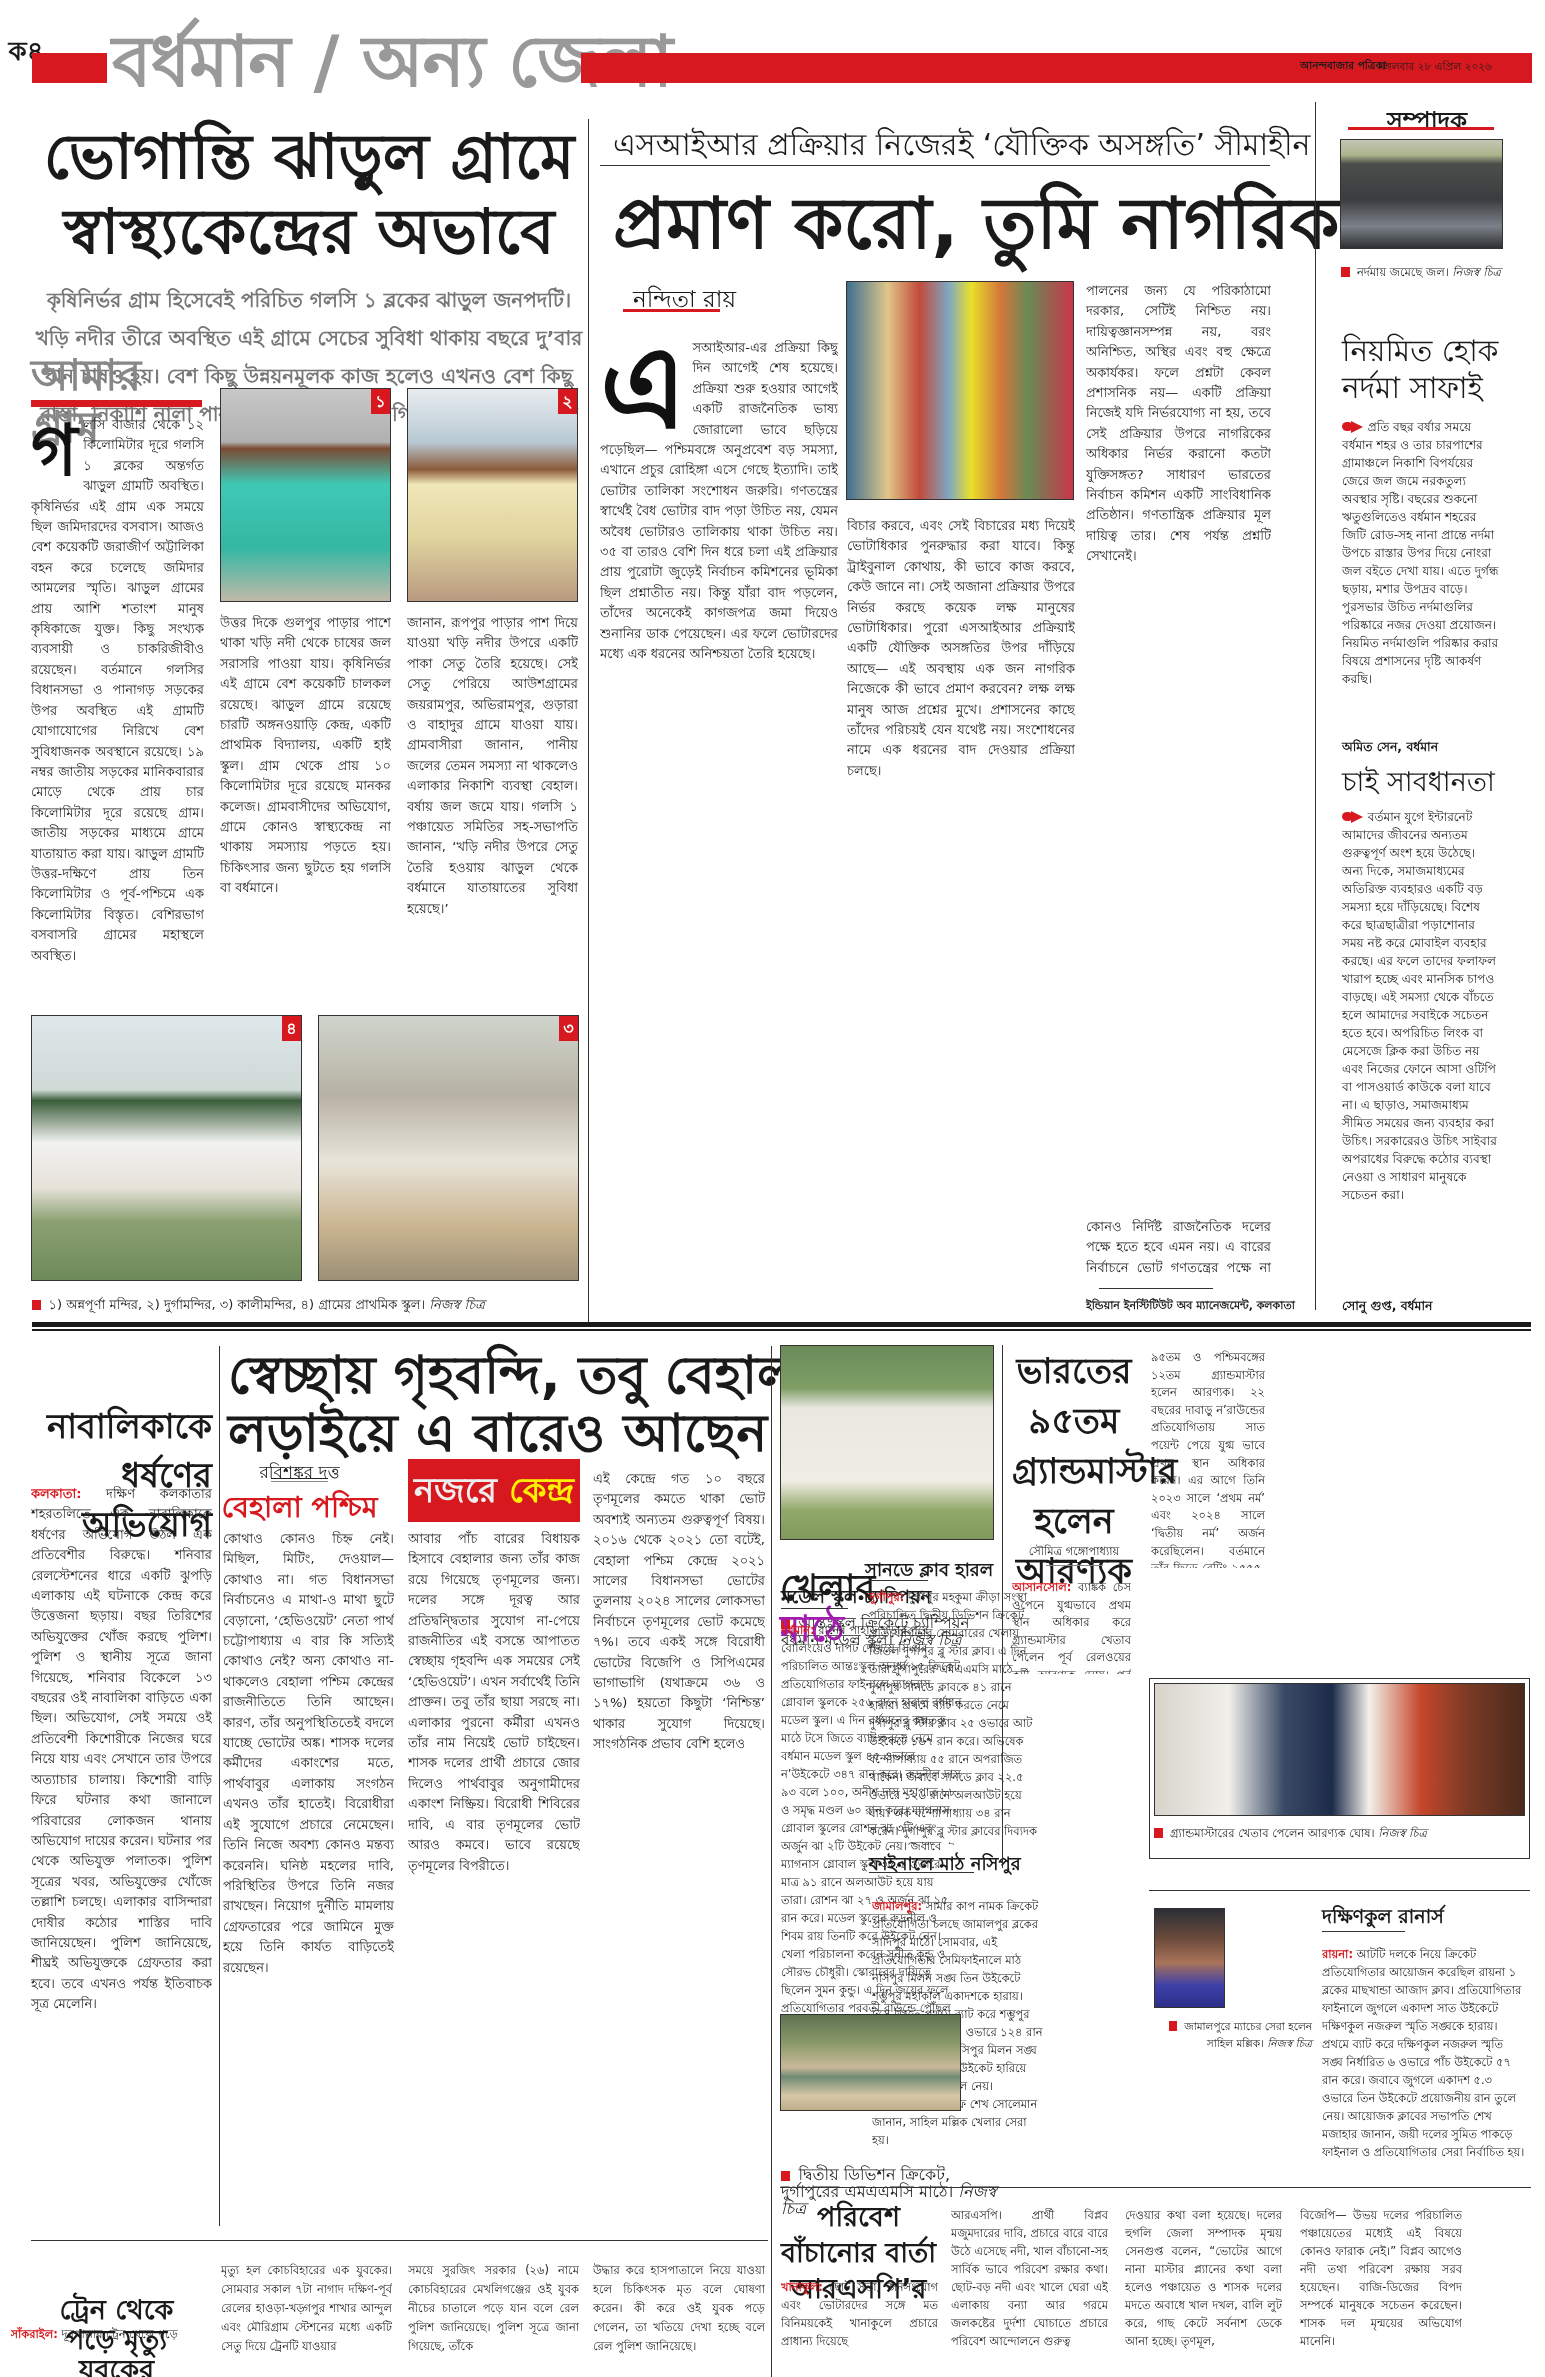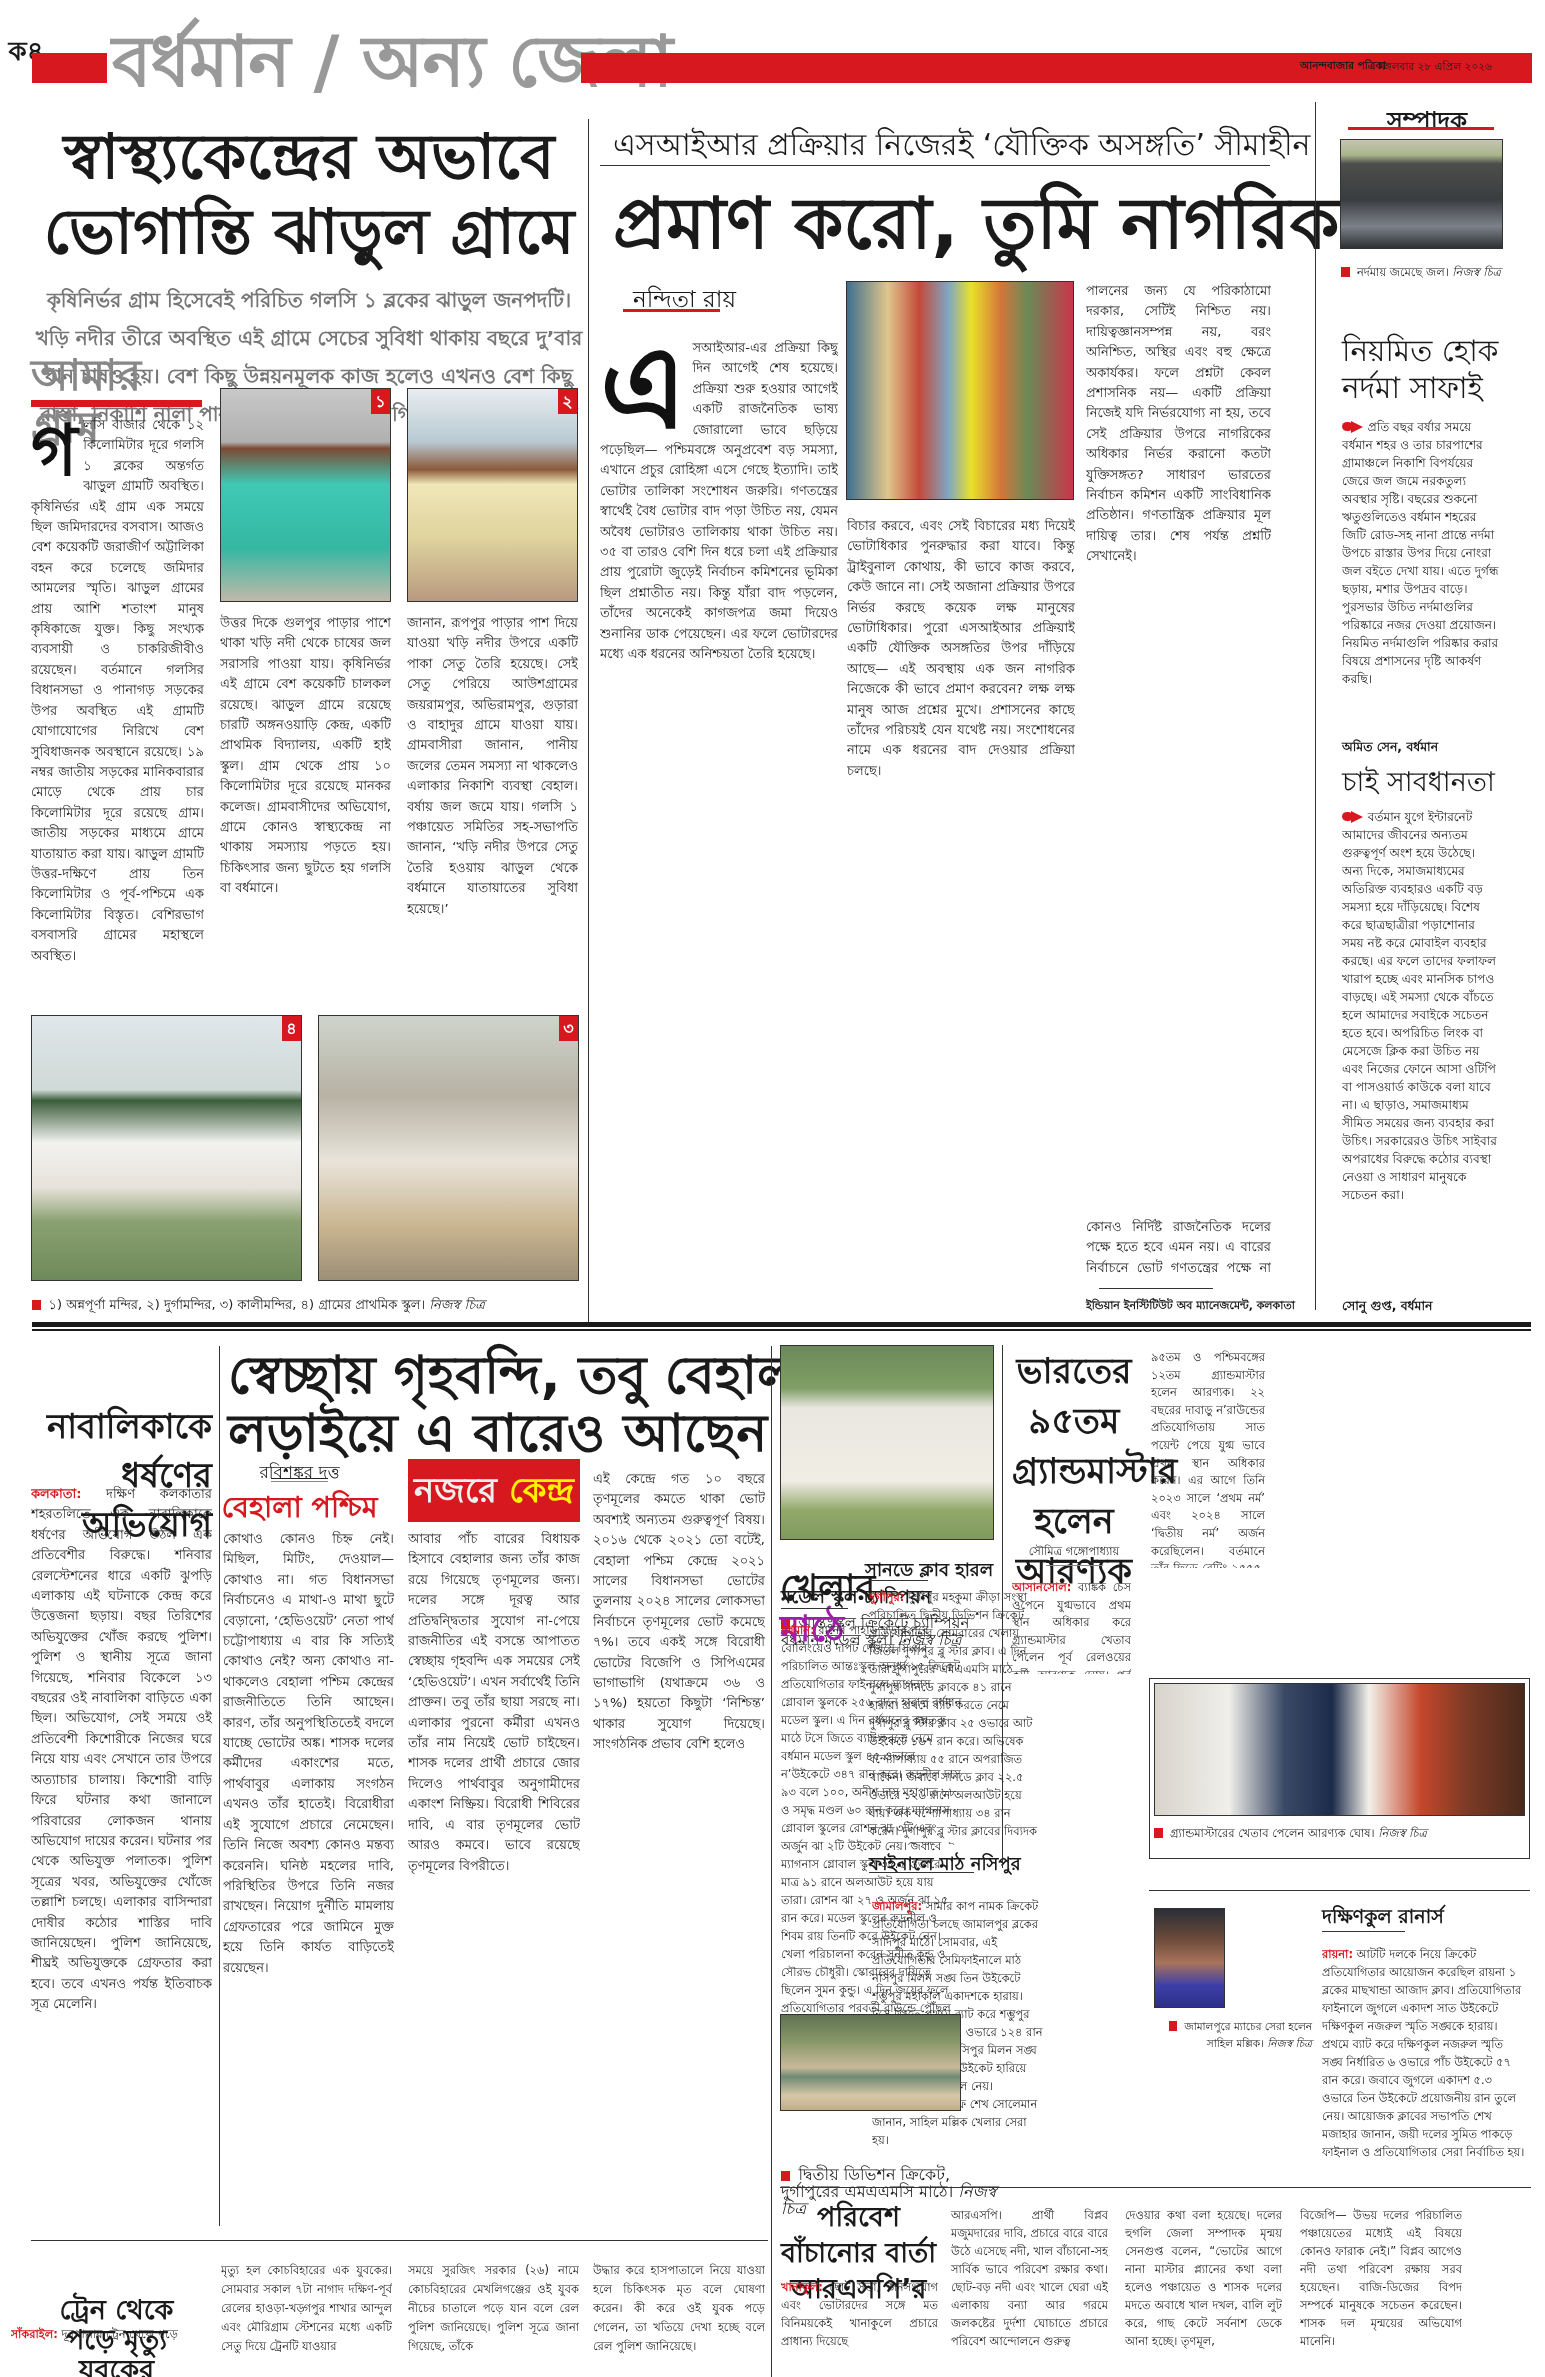--- a/index.html
+++ b/index.html
@@ -31,22 +31,22 @@
 
 <div class="abs" style="left:8.6px;top:31px;font-size:26px;font-weight:bold;">ক৪</div>
 <div class="abs" style="left:93px;top:57px;font-size:4.3px;color:#555;">XXBE</div>
 <div class="abs redbar" style="left:32px;top:53px;width:75px;height:29.5px;"></div>
 <div class="abs" style="left:112px;top:21px;font-size:71px;line-height:81px;font-weight:bold;color:#999;white-space:nowrap;letter-spacing:-1px;">বর্ধমান / অন্য জেলা</div>
 <div class="abs redbar" style="left:581px;top:53px;width:951px;height:29.5px;"></div>
 <div class="abs" style="left:1300px;top:58px;font-size:10.5px;font-weight:bold;white-space:nowrap;">আনন্দবাজার পত্রিকা</div>
 <div class="abs" style="left:1379px;top:59px;font-size:10.5px;white-space:nowrap;">মঙ্গলবার ২৮ এপ্রিল ২০২৬</div>
 
 <div class="abs hd" style="left:38px;top:119px;width:542px;font-size:62px;line-height:75px;text-align:center;">
+  <div>ভোগান্তি ঝাড়ুল গ্রামে</div>
   <div>স্বাস্থ্যকেন্দ্রের অভাবে</div>
-  <div>ভোগান্তি ঝাড়ুল গ্রামে</div>
 </div>
 <div class="abs" style="left:28.5px;top:281px;width:561px;font-size:20px;line-height:38px;text-align:center;color:#777;font-weight:bold;">
   <span>কৃষিনির্ভর গ্রাম হিসেবেই পরিচিত গলসি ১ ব্লকের ঝাড়ুল জনপদটি। খড়ি নদীর তীরে অবস্থিত এই গ্রামে সেচের সুবিধা থাকায় বছরে দু’বার ধান চাষও হয়। বেশ কিছু উন্নয়নমূলক কাজ হলেও এখনও বেশ কিছু রাস্তা, নিকাশি নালা পাকা করার দাবি রয়েছে গিয়েছে গ্রামে। লিখছেন</span>
   <span style="color:#111;">কাজল মির্জা</span>
 </div>
 
 <div class="abs" style="left:31px;top:349px;width:171px;font-size:43px;font-weight:bold;color:#888;line-height:52px;">আমার গ্রাম</div>
 <div class="abs redbar" style="left:31px;top:400px;width:171px;height:6.7px;"></div>
 
 <div class="abs body-text" style="left:31px;top:415px;width:173px;height:830px;">

